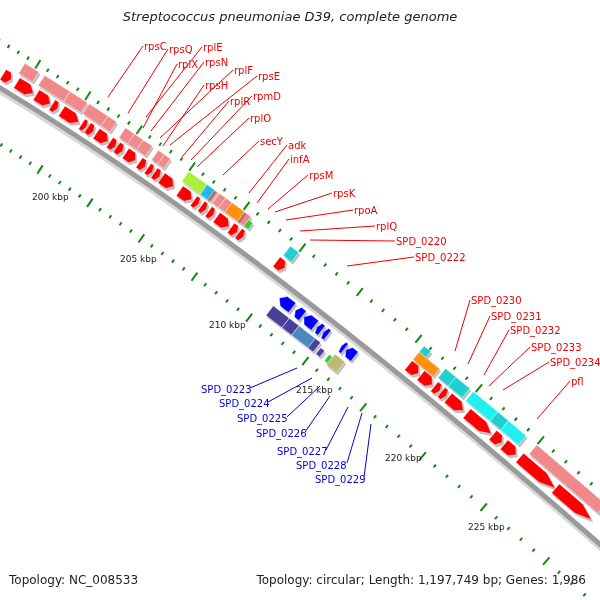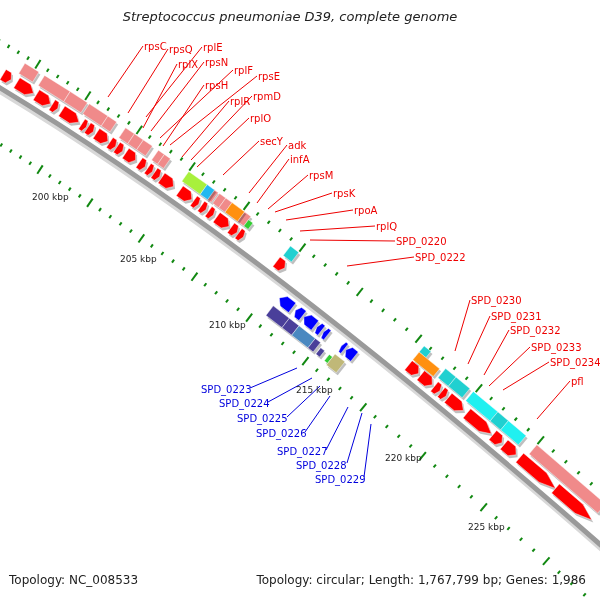--- a/index.html
+++ b/index.html
@@ -516,13 +516,13 @@
       <text x="32" y="200" font-size="9" fill="#222222">200 kbp</text>
       <text x="120" y="262" font-size="9" fill="#222222">205 kbp</text>
       <text x="209" y="328" font-size="9" fill="#222222">210 kbp</text>
       <text x="296" y="393" font-size="9" fill="#222222">215 kbp</text>
       <text x="385" y="461" font-size="9" fill="#222222">220 kbp</text>
       <text x="468" y="530" font-size="9" fill="#222222">225 kbp</text>
     </g>
 </svg>
 
 <div class="footer-left">Topology: NC_008533</div>
-<div class="footer-right">Topology: circular; Length: 1,767,799 bp; Genes: 1,986</div>
+<div class="footer-right">Topology: circular; Length: 1,197,749 bp; Genes: 1,986</div>
 
 </body></html>

